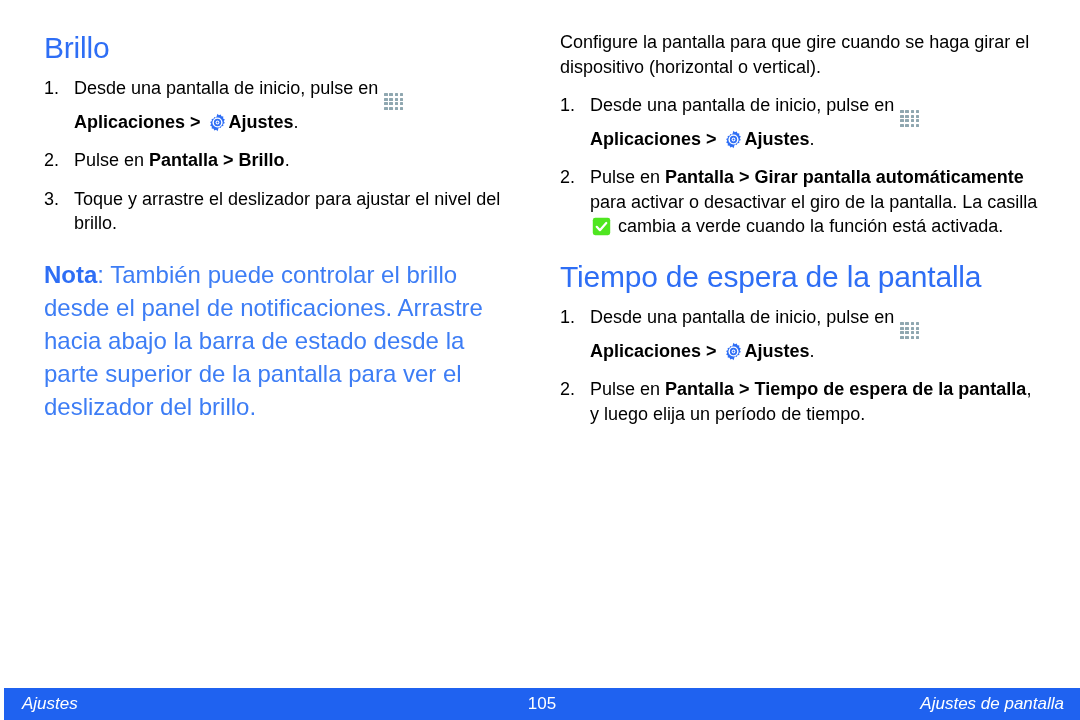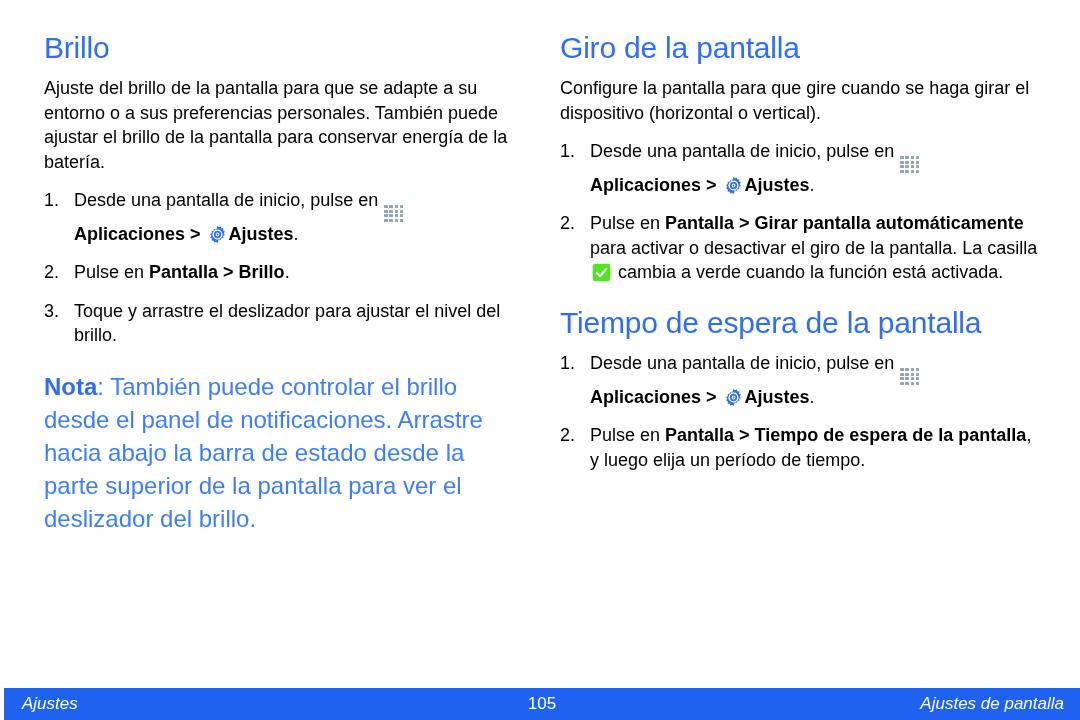--- a/index.html
+++ b/index.html
@@ -143,21 +143,20 @@
 </head>
 <body>
 
 <div class="page">
 
   <div class="col col-left">
 
     <div class="section">
       <h2 class="section-title">Brillo</h2>
 
-      <p class="intro">Ajuste del brillo de la pantalla para que se adapte a su entorno o a sus preferencias personales. También puede ajustar el brillo de la pantalla para conservar energía de la batería.</p>
 
       <ol class="steps">
 
         <li>
           <span class="num">1.</span><span>Desde una pantalla de inicio, pulse en </span><span class="icon apps-icon">
               <i></i>
               <i></i>
               <i></i>
               <i></i>
               <i></i>
@@ -195,21 +194,20 @@
       </ol>
 
       <p class="note"><span class="b">Nota</span><span>: También puede controlar el brillo desde el panel de notificaciones. Arrastre hacia abajo la barra de estado desde la parte superior de la pantalla para ver el deslizador del brillo.</span></p>
     </div>
 
   </div>
 
   <div class="col col-right">
 
     <div class="section">
-      <h2 class="section-title">Giro de la pantalla</h2>
 
       <p class="intro">Configure la pantalla para que gire cuando se haga girar el dispositivo (horizontal o vertical).</p>
 
       <ol class="steps">
 
         <li>
           <span class="num">1.</span><span>Desde una pantalla de inicio, pulse en </span><span class="icon apps-icon">
               <i></i>
               <i></i>
               <i></i>

